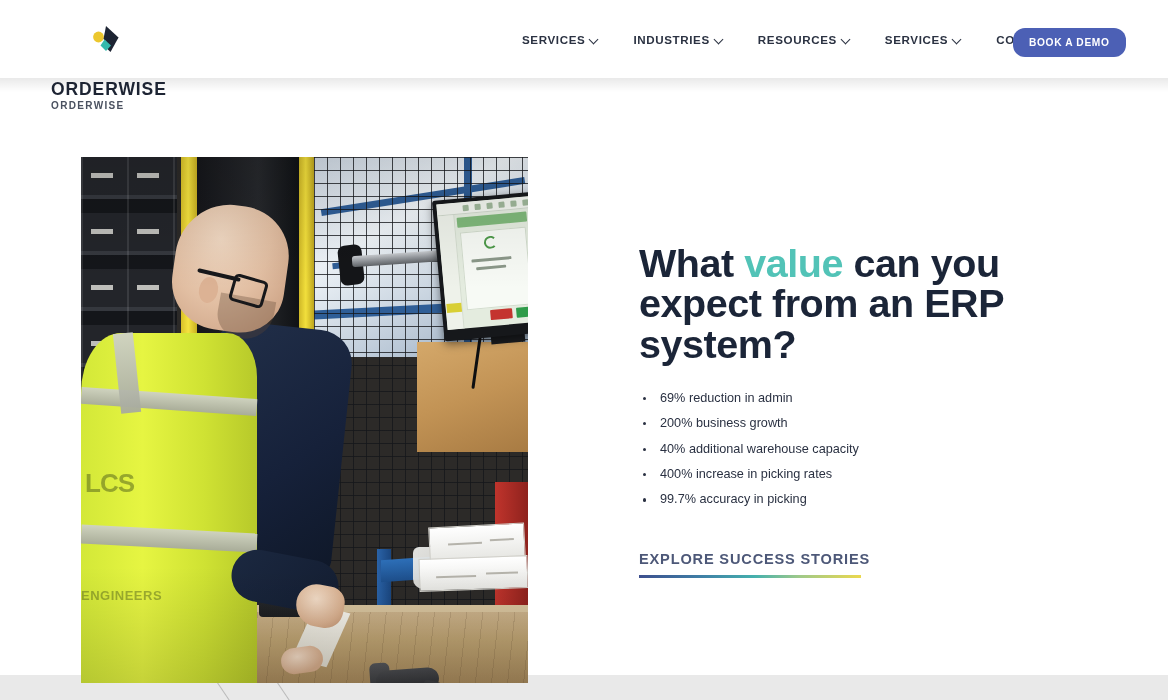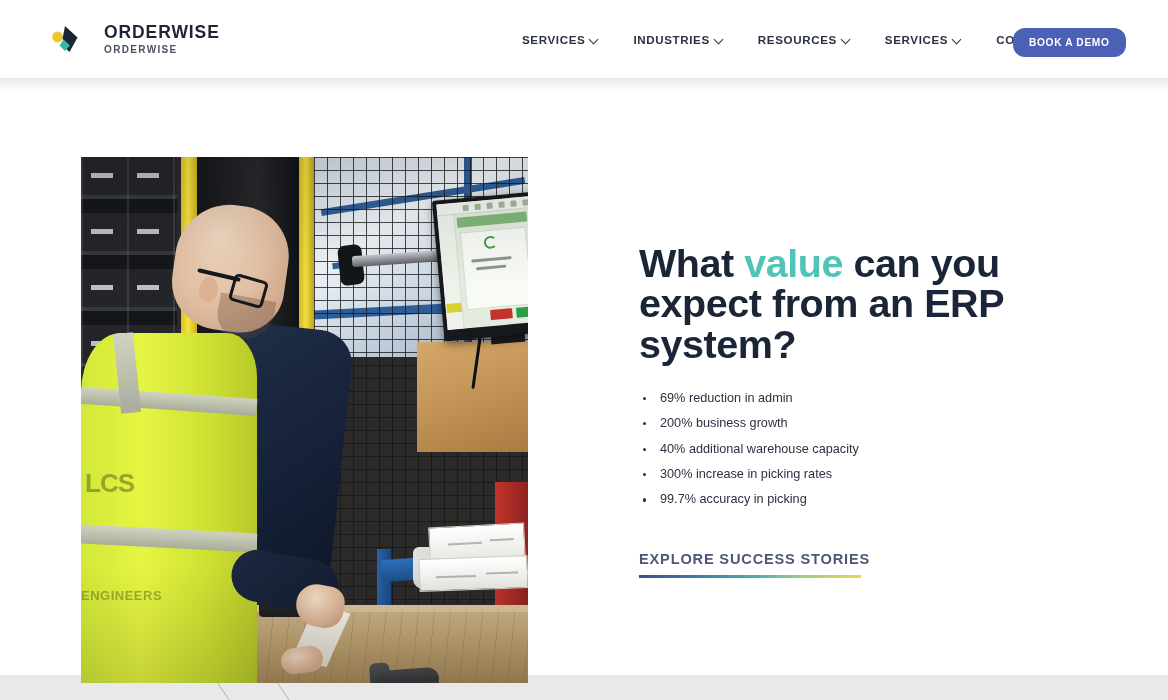--- a/index.html
+++ b/index.html
@@ -43,22 +43,23 @@
     pointer-events: none;
   }
 
   
   .logo {
     position: absolute;
     left: 51px;
     top: 23px;
     display: flex;
     align-items: center;
-    gap: 19px;
+    gap: 25px;
     text-decoration: none;
+    flex-direction: column;
   }
   .logo-mark {
     width: 34px;
     height: 32px;
     position: relative;
     flex: none;
   }
   .logo-wordmark {
     display: flex;
     flex-direction: column;
@@ -786,21 +787,21 @@
     </figure>
 
     <div class="content">
 
       <h1 class="headline"><span>What </span><span class="accent">value</span><span> can you expect from an ERP system?</span></h1>
 
       <ul class="bullets">
         <li>69% reduction in admin</li>
         <li>200% business growth</li>
         <li>40% additional warehouse capacity</li>
-        <li>300% increase in picking rates</li>
+        <li>400% increase in picking rates</li>
         <li>99.7% accuracy in picking</li>
       </ul>
 
       <a class="cta" href="#">
         <span class="cta-label">EXPLORE SUCCESS STORIES</span>
         <span class="cta-underline"></span>
       </a>
     </div>
   </main>
 

